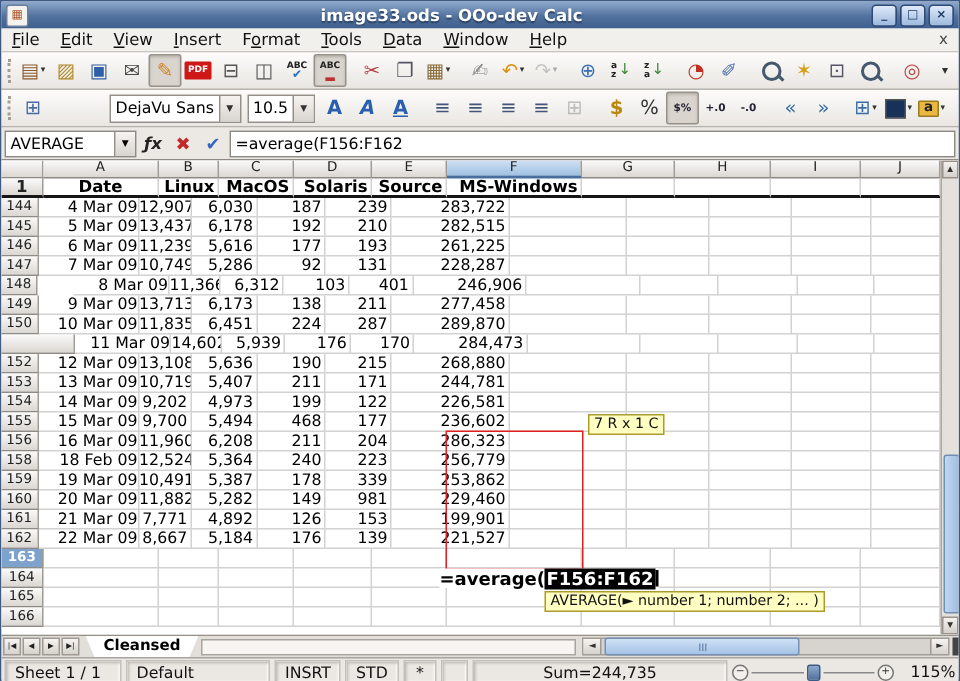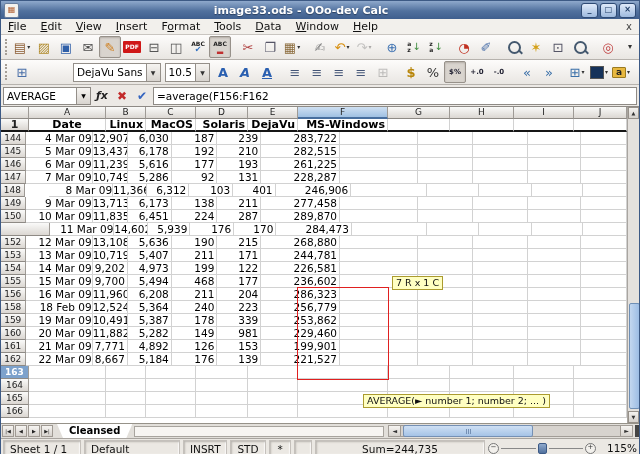--- a/index.html
+++ b/index.html
@@ -360,21 +360,21 @@
           <div class="gc hd" style="width: 64px;">H</div>
           <div class="gc hd" style="width: 60px;">I</div>
           <div class="gc hd" style="width: 53px;">J</div>
         </div>
         <div class="grow r1">
           <div class="gc hd" style="width: 28px;">1</div>
           <div class="gc c-title" style="width: 77px;">Date</div>
           <div class="gc c-num" style="width: 40px;">Linux</div>
           <div class="gc c-num" style="width: 50px;">MacOS</div>
           <div class="gc c-num" style="width: 52px;">Solaris</div>
-          <div class="gc c-num" style="width: 50px;">DejaVu</div>
+          <div class="gc c-num" style="width: 50px;">Source</div>
           <div class="gc c-num" style="width: 90px;">MS-Windows</div>
           <div class="gc " style="width: 62px;"></div>
           <div class="gc " style="width: 64px;"></div>
           <div class="gc " style="width: 60px;"></div>
           <div class="gc " style="width: 53px;"></div>
         </div>
         <div class="grow">
           <div class="gc hd" style="width: 28px;">144</div>
           <div class="gc c-date" style="width: 77px;">4 Mar 09</div>
           <div class="gc c-num" style="width: 40px;">12,907</div>
@@ -674,20 +674,25 @@
           <div class="gc " style="width: 50px;"></div>
           <div class="gc " style="width: 90px;"></div>
           <div class="gc " style="width: 62px;"></div>
           <div class="gc " style="width: 64px;"></div>
           <div class="gc " style="width: 60px;"></div>
           <div class="gc " style="width: 53px;"></div>
         </div>
       </div>
     <div class="redbox" id="redbox" style="left: 296px; top: 180px; width: 90px; height: 91px; border-color: rgb(224, 32, 32);"></div>
     <div class="tipbox" id="rtip" style="left: 391px; top: 169px;">7 R x 1 C</div>
+    <div class="editcell" id="editcell" style="left: 292px; top: 272px;">
+      <span>=average(</span>
+        <span class="selref">F156:F162</span>
+        <span class="caret"></span>
+    </div>
     <div class="tipbox" id="ftip" style="left: 362px; top: 287px;">AVERAGE(► number 1; number 2; ... )</div>
     <div class="vscroll">
       <div class="varr" style="top:0">▲</div>
       <div class="vthumb" style="top:196px;height:104px"></div>
       <div class="varr" style="bottom:0">▼</div>
     </div>
   </div>
 
   <div class="tabbar">
       <div class="tnav" style="order: 4;">▶|</div>

